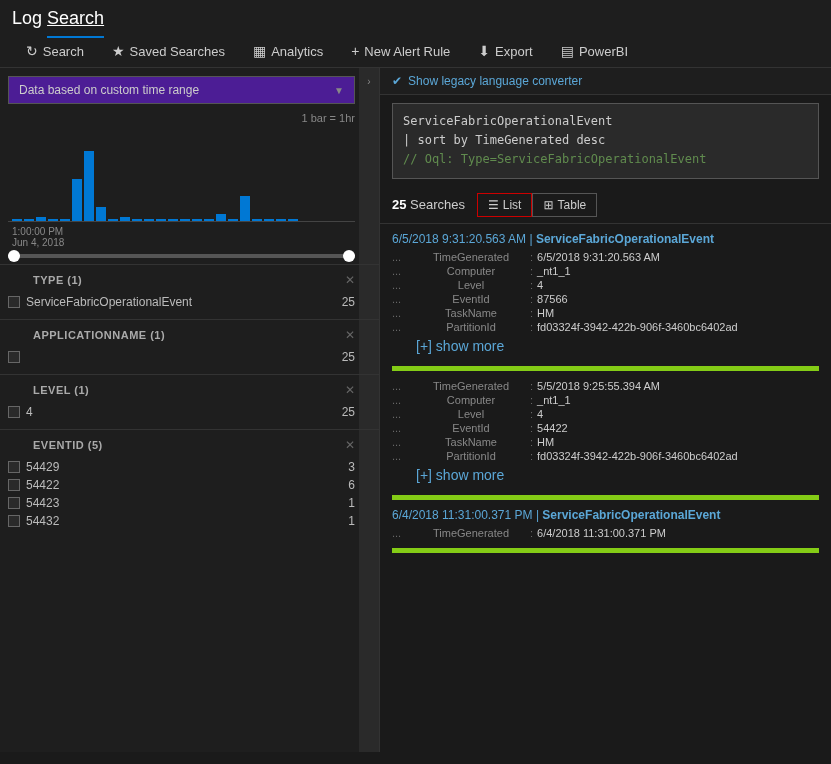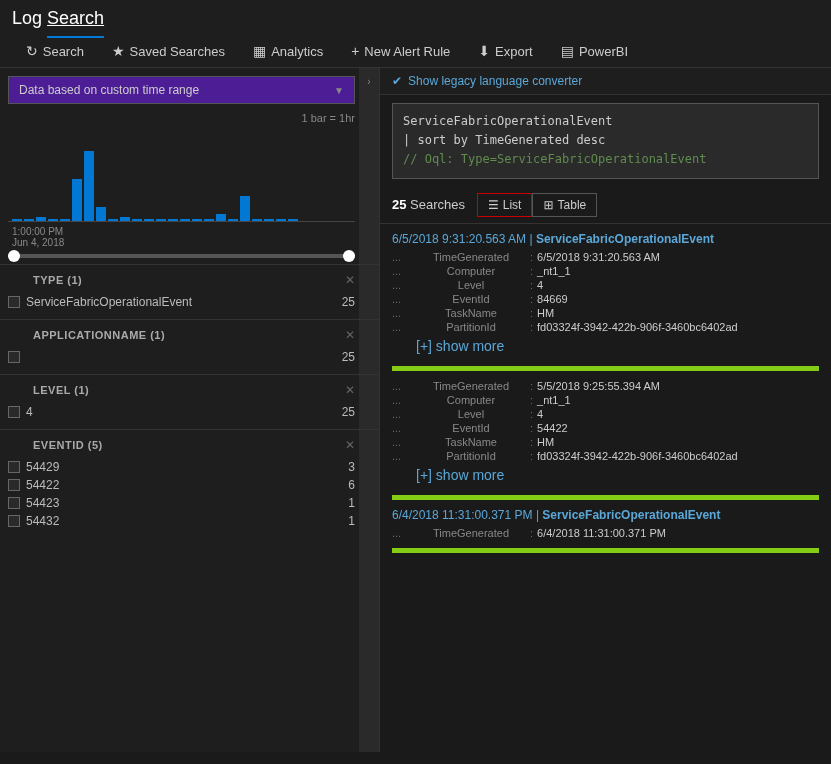--- a/index.html
+++ b/index.html
@@ -519,21 +519,21 @@
           <div class="result-field">
             <span class="field-expand">...</span>
             <span class="field-name">Level</span>
             <span class="field-colon">:</span>
             <span class="field-value">4</span>
           </div>
           <div class="result-field">
             <span class="field-expand">...</span>
             <span class="field-name">EventId</span>
             <span class="field-colon">:</span>
-            <span class="field-value">84669</span>
+            <span class="field-value">87566</span>
           </div>
           <div class="result-field">
             <span class="field-expand">...</span>
             <span class="field-name">TaskName</span>
             <span class="field-colon">:</span>
             <span class="field-value">HM</span>
           </div>
           <div class="result-field">
             <span class="field-expand">...</span>
             <span class="field-name">PartitionId</span>

